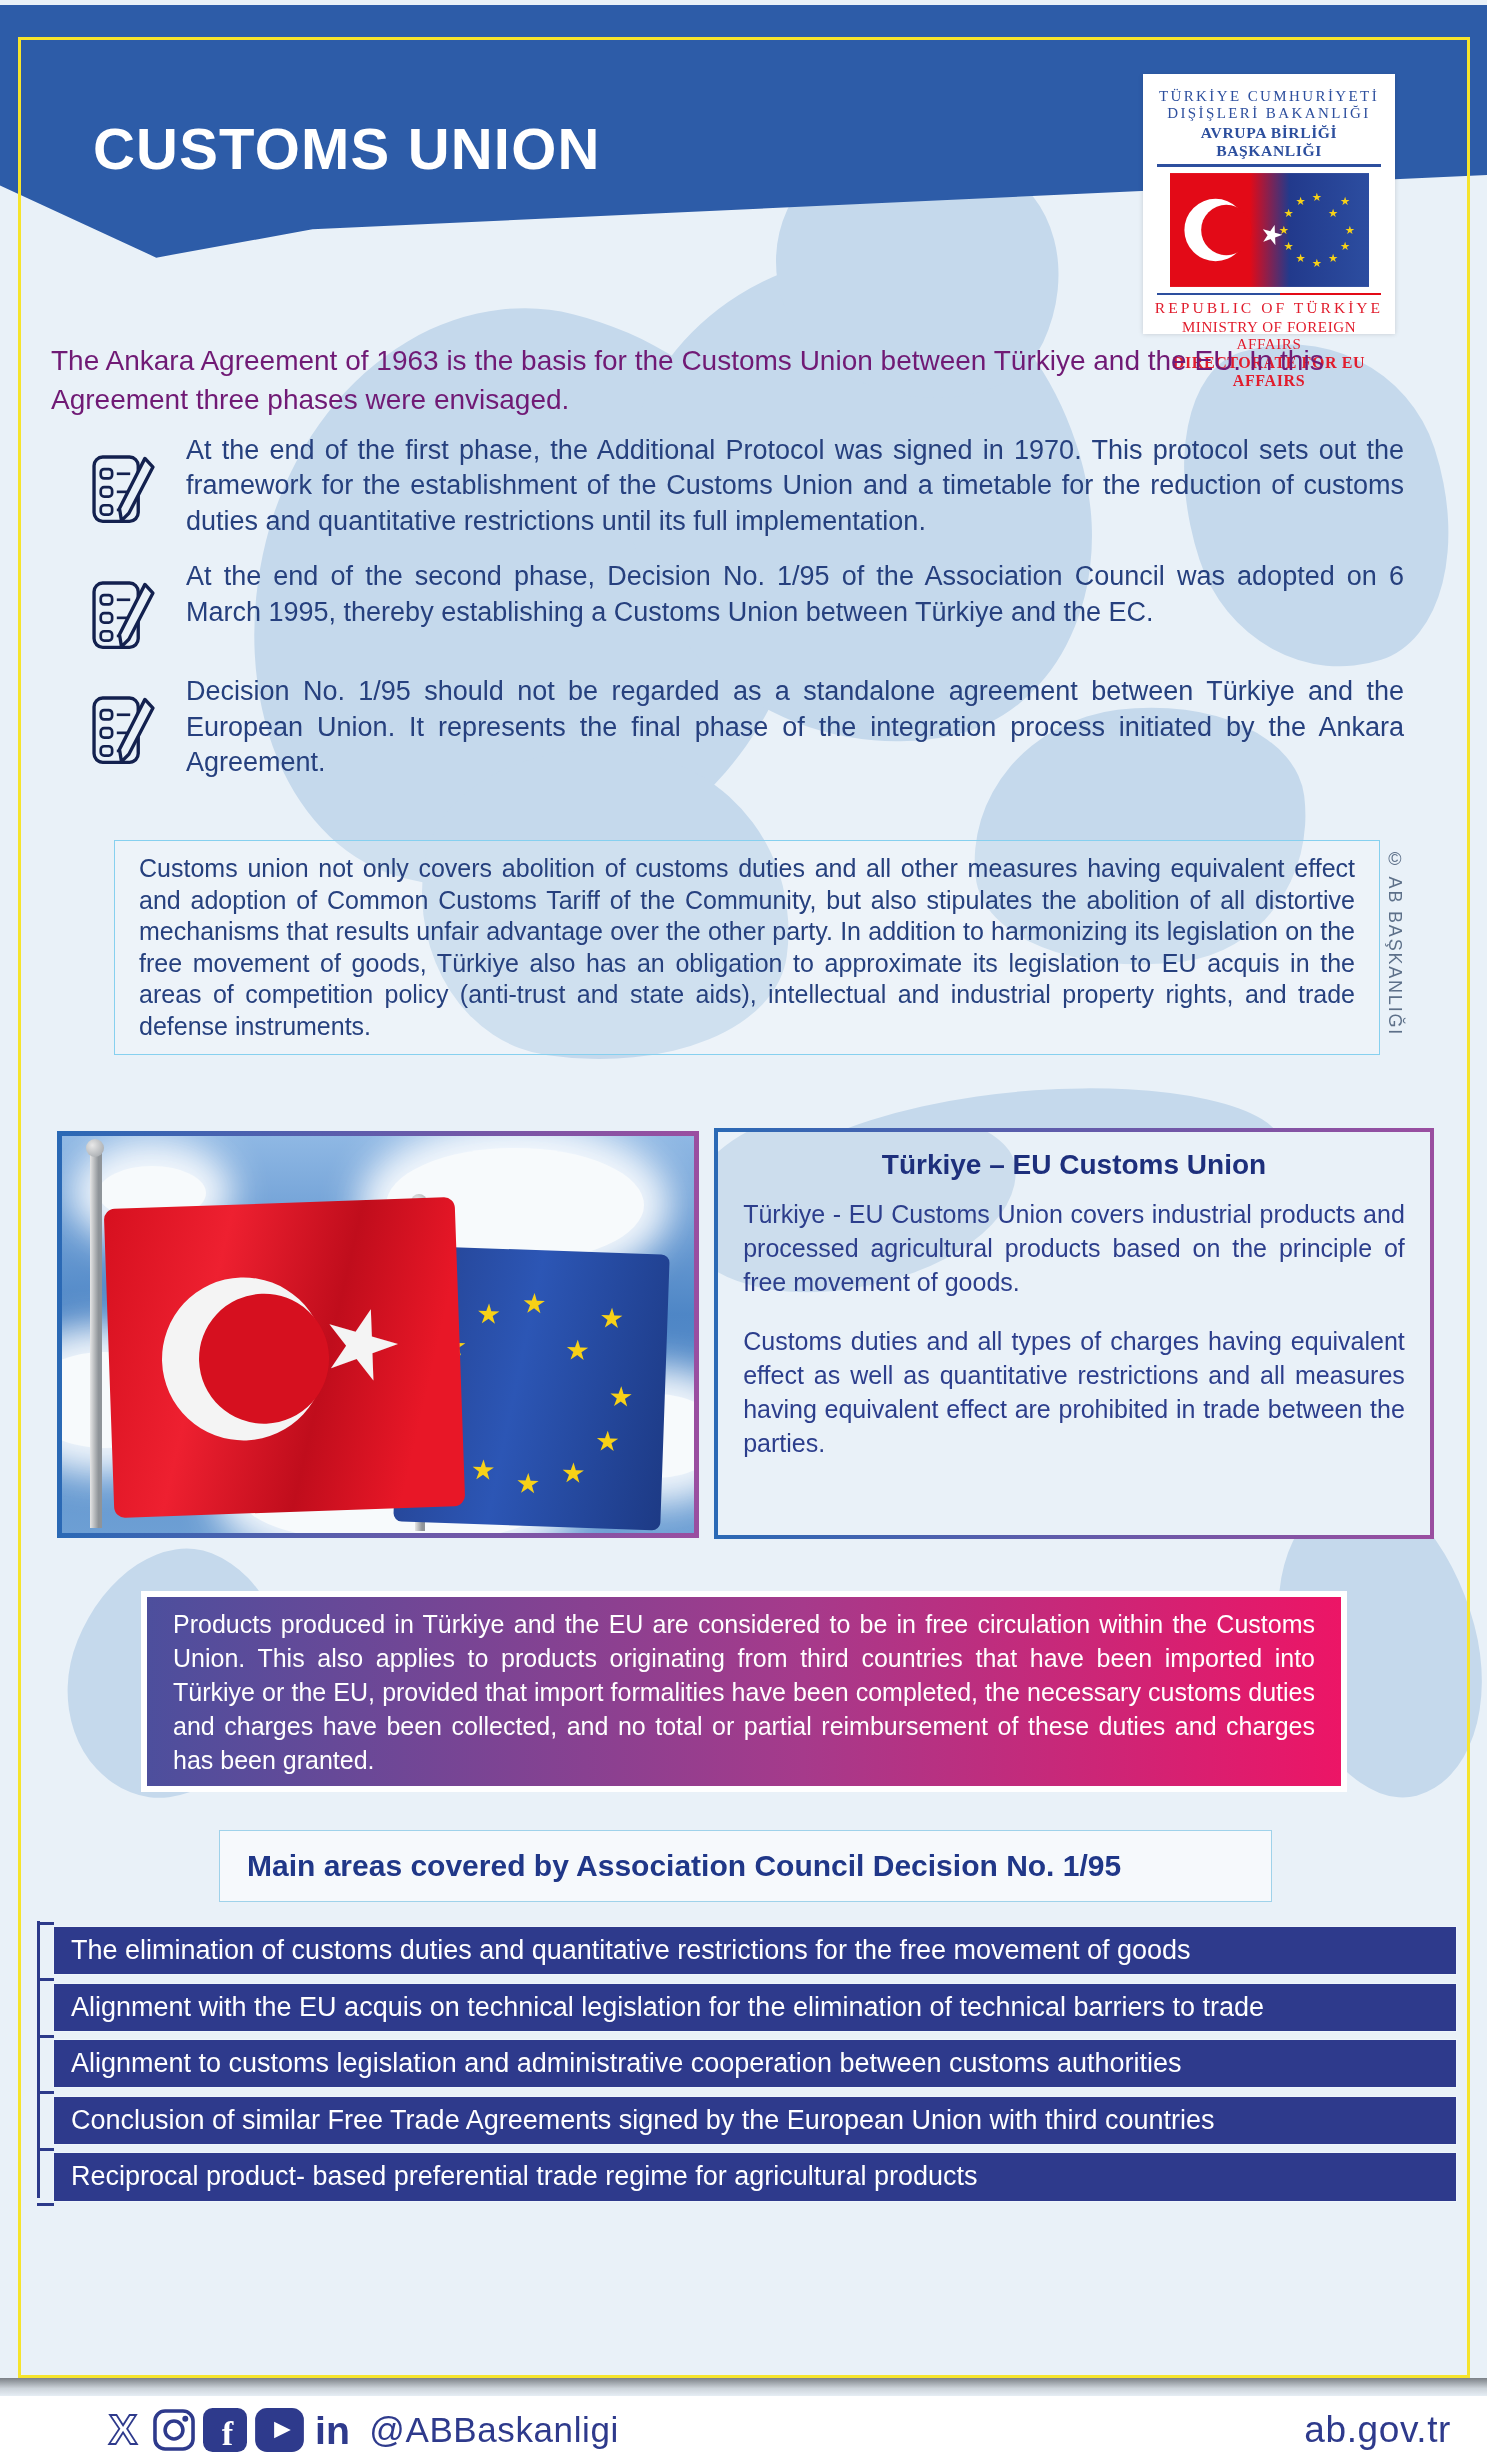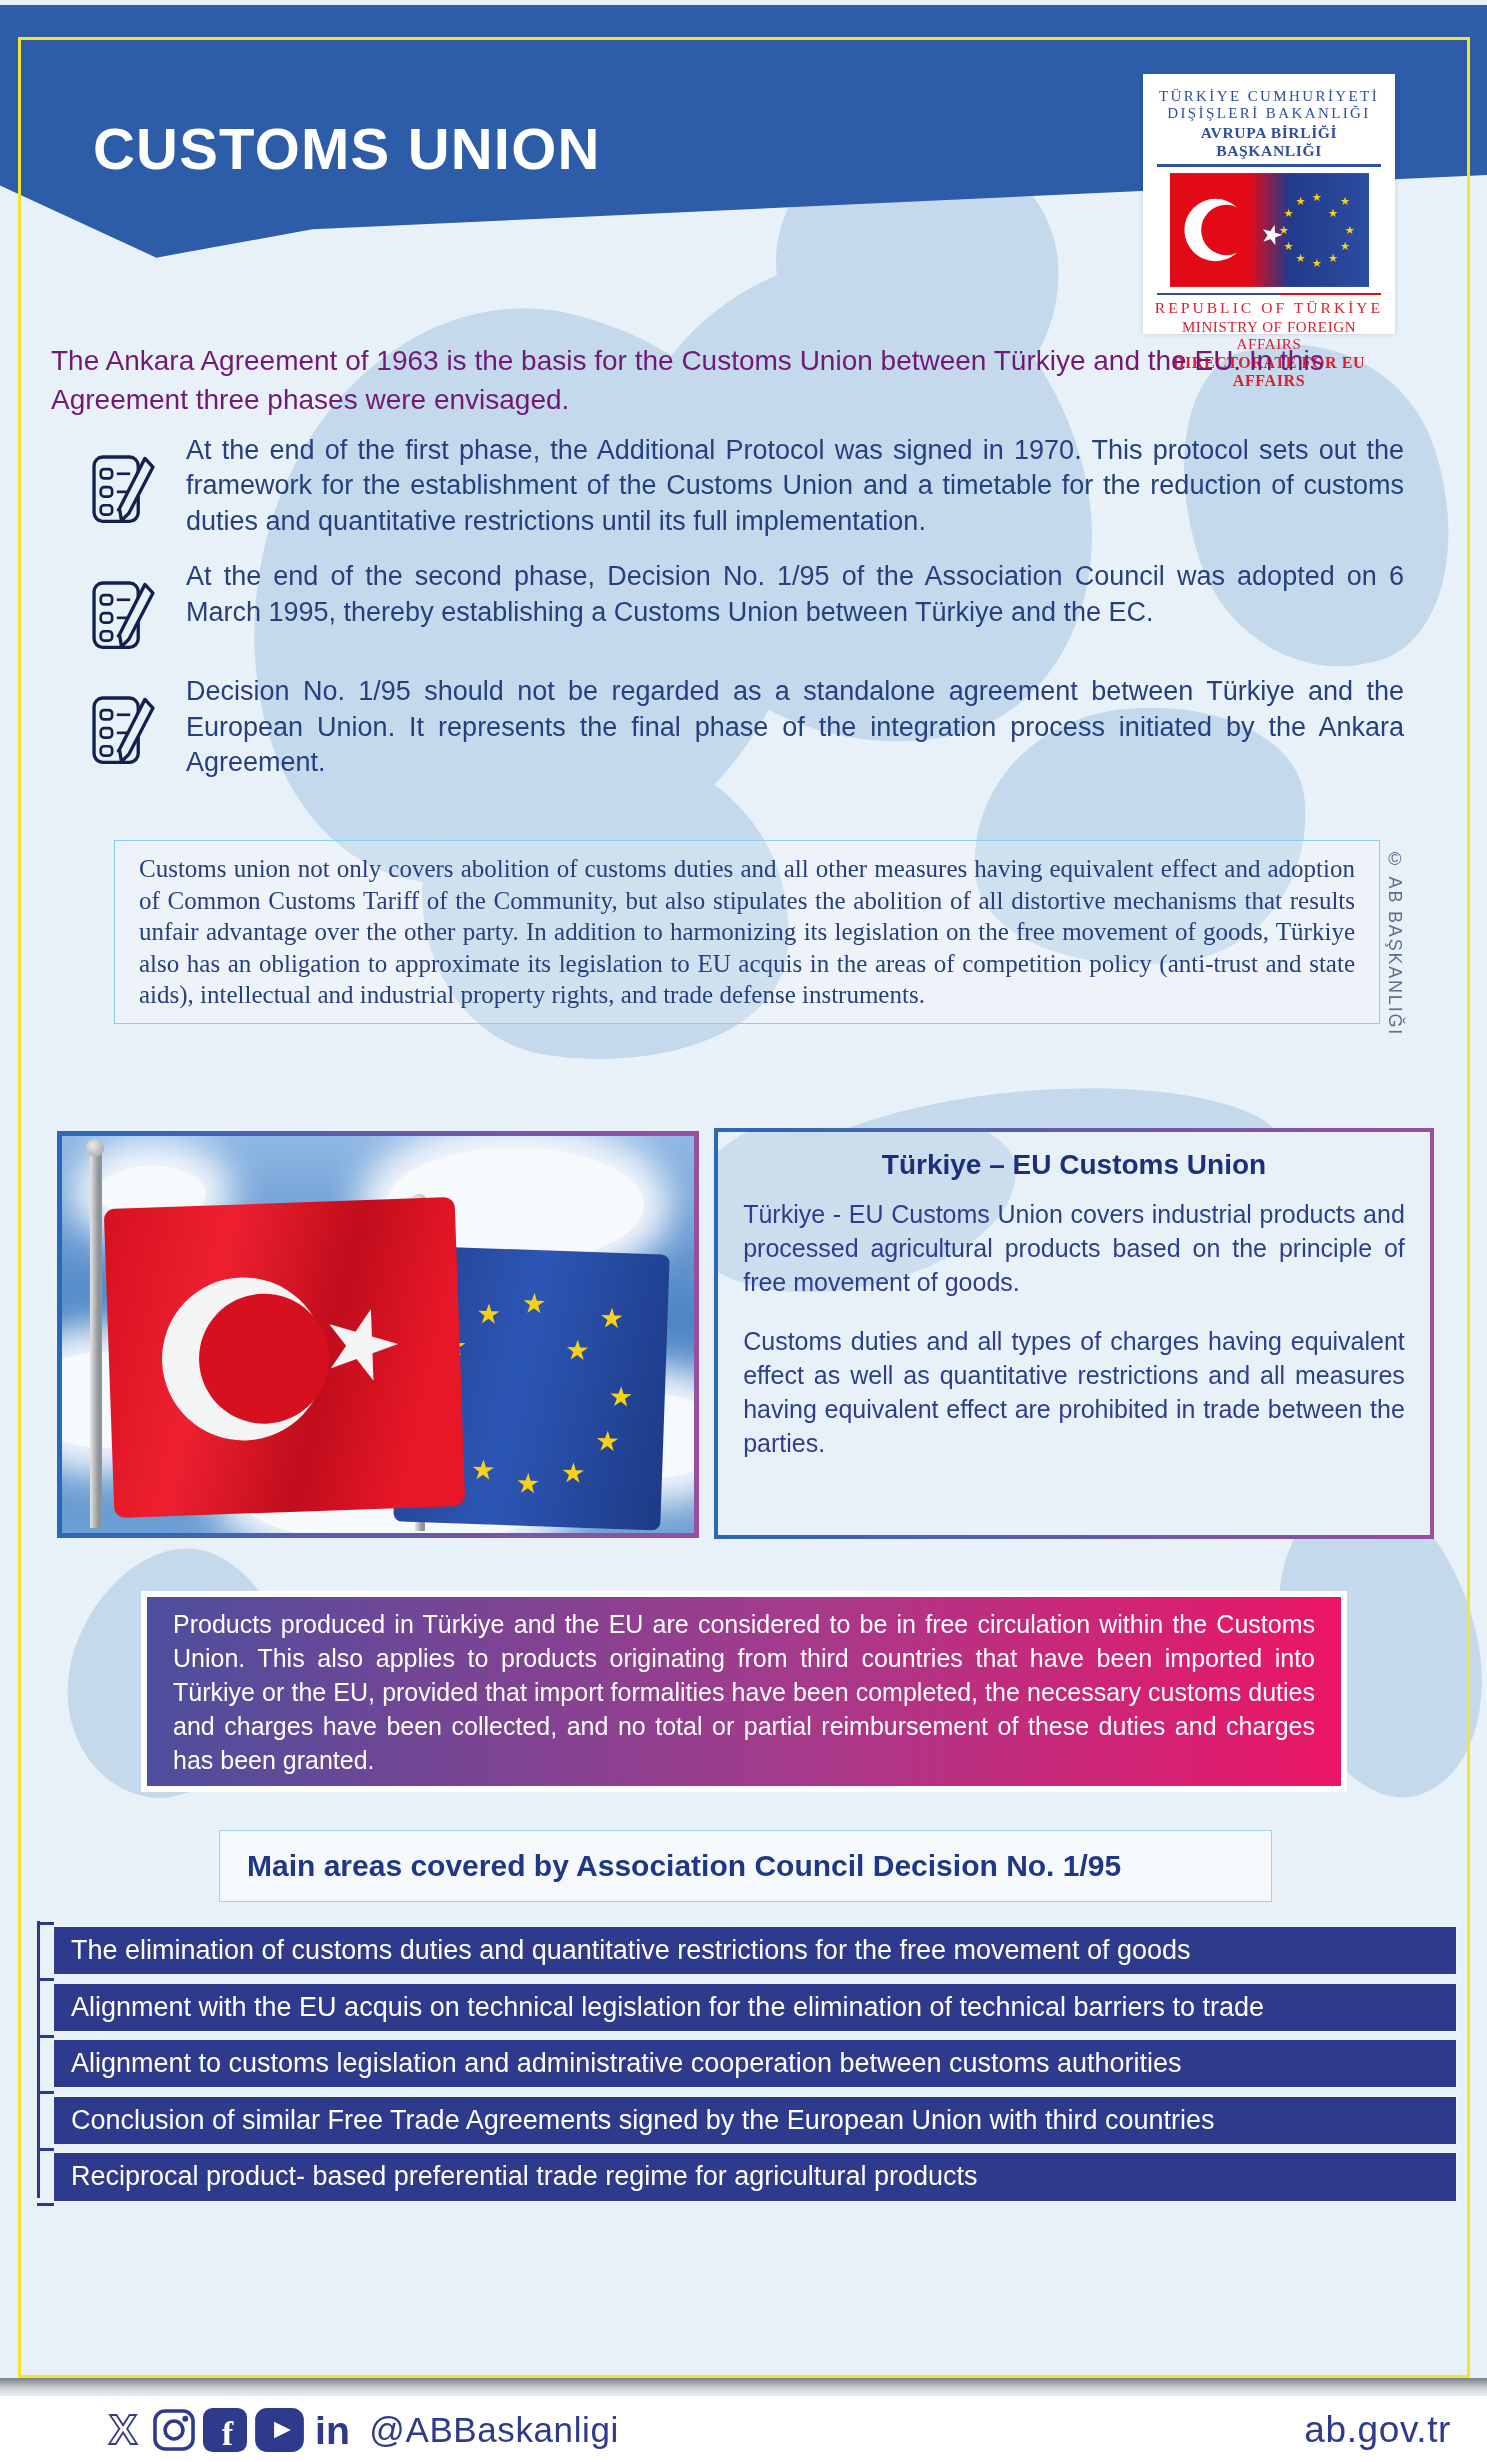--- a/index.html
+++ b/index.html
@@ -32,21 +32,21 @@
 
   
   .intro { position:absolute; left:51px; top:342px; width:1392px; font-size:28px; line-height:1.38; color:#701a75; z-index:10; }
   .bullets { position:absolute; left:90px; top:433px; width:1314px; z-index:10; }
   .bullet { display:flex; align-items:flex-start; margin-bottom:20.4px; }
   .bullet-icon { flex:0 0 96px; padding-top:15.6px; }
   .bullet-text { flex:1; font-size:27px; line-height:1.31; color:#26407e; text-align:justify; }
 
   
   .highlight-box { position:absolute; left:114px; top:840px; width:1266px; border:1.8px solid #86d0ef; padding:12px 24px;
-    font-size:25px; line-height:1.26; color:#26407e; text-align:justify; z-index:10; background:rgba(255,255,255,.18);font-family:Liberation Serif, serif; }
+    font-size:25px; line-height:1.26; color:#26407e; text-align:justify; z-index:10; background:rgba(255,255,255,.18); }
   .copyright-vertical { position:absolute; left:1384px; top:849px; writing-mode:vertical-rl; font-size:18px; letter-spacing:1.8px; color:#5d7089; z-index:10; }
 
   
   .gframe { position:absolute; background:linear-gradient(90deg,#2a69b5,#9a4ea0); z-index:10; }
   .flags-frame { left:57px; top:1131px; width:642px; height:407px; padding:4.8px; }
   .turkiye-frame { left:714px; top:1128px; width:720px; height:411px; padding:4.2px; }
   .turkiye-inner { position:relative; width:100%; height:100%; background:#e9f1f8; padding:17px 25px; overflow:hidden; }
   .turkiye-inner .inner-blob { position:absolute; background:#ccdded; }
   .turkiye-title { position:relative; text-align:center; font-size:28px; font-weight:bold; color:#1d2f7c; margin-bottom:15.6px; }
   .turkiye-para { position:relative; font-size:25px; line-height:1.36; color:#2c3e8c; text-align:justify; }

